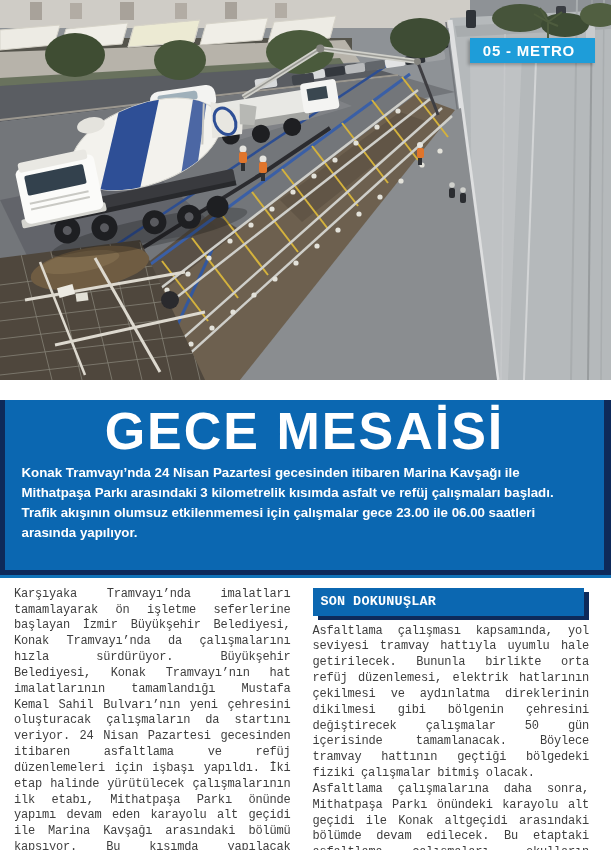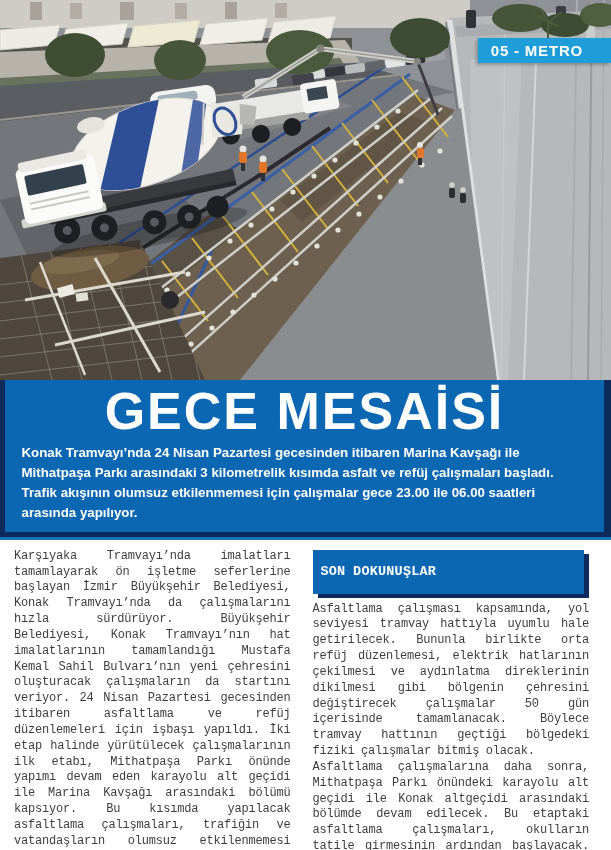--- a/index.html
+++ b/index.html
@@ -3,33 +3,34 @@
 <meta charset="utf-8">
 <style>
   html,body{margin:0;padding:0;background:#ffffff;}
   body{width:611px;height:850px;font-family:"Liberation Sans",sans-serif;overflow:hidden;}
   .page{position:relative;width:611px;height:850px;background:#fff;}
 
   
   .photo{position:relative;width:611px;height:380px;background:#8e9296;overflow:hidden;}
   .photo svg{display:block;}
   .badge{
-    position:absolute;top:38px;right:0;
+    position:absolute;top:38px;right:16px;
     background:var(--badge_blue,#1e9dd9);
     color:#fff;font-weight:bold;font-size:15px;letter-spacing:.8px;
-    padding:4px 28px 4px 13px;
+    padding:4px 20px 4px 13px;
     box-shadow:-2px 2px 3px rgba(0,0,0,.25);
   }
 
   
   .band{
     background:var(--brand_blue,#0b67b1);
     border-left:5px solid var(--navy,#0e2a5a);
     border-right:7px solid var(--navy,#0e2a5a);
-    padding:5px 14px 9px;
+    padding:5px 14px 27px;
+    margin-top:20px;
   }
   .headline{
     margin:0 0 5px;text-align:center;color:#fff;
     font-size:52px;line-height:1.02;font-weight:bold;letter-spacing:2px;
   }
   .intro{
     margin:0 auto;max-width:566px;color:#fff;font-weight:bold;
     font-size:13.3px;line-height:1.5;
   }
   .navy-strip{height:5px;background:var(--navy,#0e2a5a);}
@@ -41,21 +42,21 @@
     padding:9px 22px 0 14px;
     color:var(--text,#3e3e3e);
     font-family:Liberation Mono, monospace;
   }
   .col{flex:1;text-align:justify;font-size:12px;line-height:1.32;
        letter-spacing:-0.2px;word-spacing:-0.6px;}
   .col p{margin:0;}
   .section-heading{
     display:block;background:var(--brand_blue,#0b67b1);color:#fff;
     font-size:13.5px;font-weight:bold;letter-spacing:.2px;
-    padding:13px 8px;margin:1px 5px 8px 0;
+    padding:5px 8px;margin:1px 5px 8px 0;
     box-shadow:5px 4px 0 var(--navy,#0e2a5a);
   }
 </style>
 </head>
 <body>
 
 <div class="page">
 
   <figure class="photo" style="margin:0">
     <svg width="611" height="380" viewBox="0 0 611 380">

